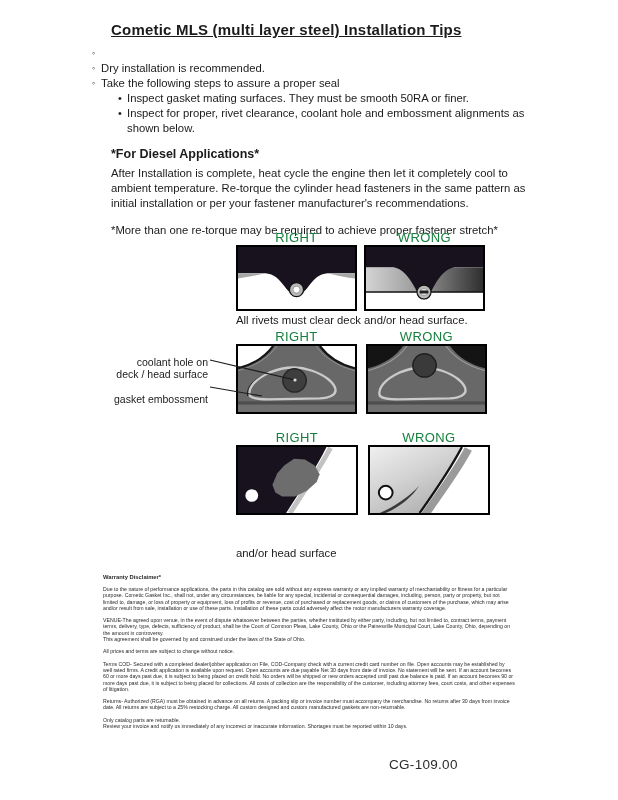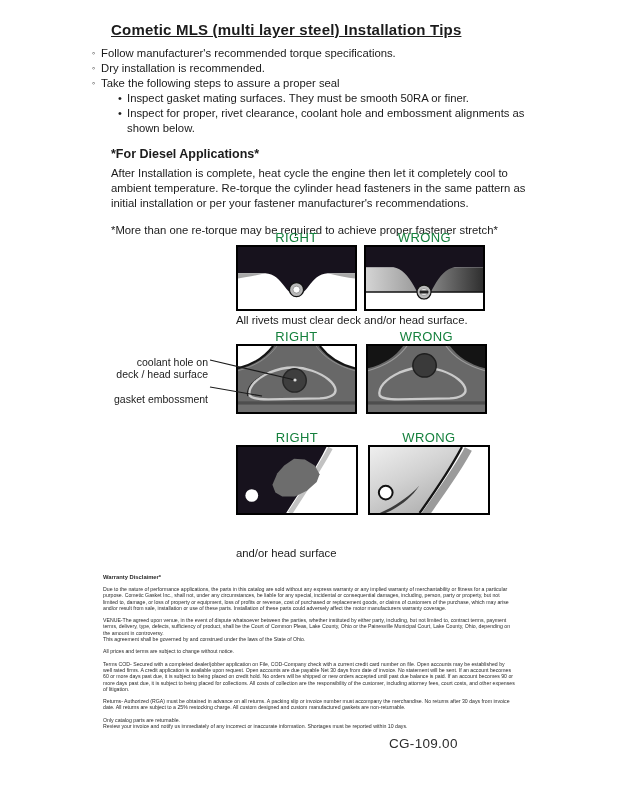--- a/index.html
+++ b/index.html
@@ -35,34 +35,33 @@
   .row3 .gap{width:10px;flex:0 0 10px;}
 
   .ann{position:absolute;font-size:10.5px;line-height:11.5px;text-align:right;width:108px;color:#1b1b1b;margin-top:13px;}
   .leader{position:absolute;left:100px;top:330px;pointer-events:none;}
 
   
   .fine{position:absolute;left:103px;top:574px;width:412px;color:#2a2a2a;}
   .fine h4{font-size:5.8px;margin:0 0 6px 0;}
   .fine p{font-size:5.2px;line-height:6.3px;margin:0 0 6px 0;white-space:pre-line;}
 
-  .footer-code{position:absolute;left:389px;top:736px;font-size:13.5px;color:#2b2b2b;letter-spacing:.3px;}
+  .footer-code{position:absolute;left:389px;top:757px;font-size:13.5px;color:#2b2b2b;letter-spacing:.3px;}
 </style>
 </head>
 <body>
 
 <div class="page">
 
   <div class="content">
     <h1 class="doc-title">Cometic MLS (multi layer steel) Installation Tips</h1>
 
     <div class="bullets">
       <div class="b-item">
         <span class="glyph">◦</span>
-        <span>Follow manufacturer's recommended torque specifications.</span>
       </div>
       <div class="b-item">
         <span class="glyph">◦</span>
         <span>Dry installation is recommended.</span>
       </div>
       <div class="b-item">
         <span class="glyph">◦</span>
         <span>Take the following steps to assure a proper seal</span>
       </div>
       <div class="sb-item">

